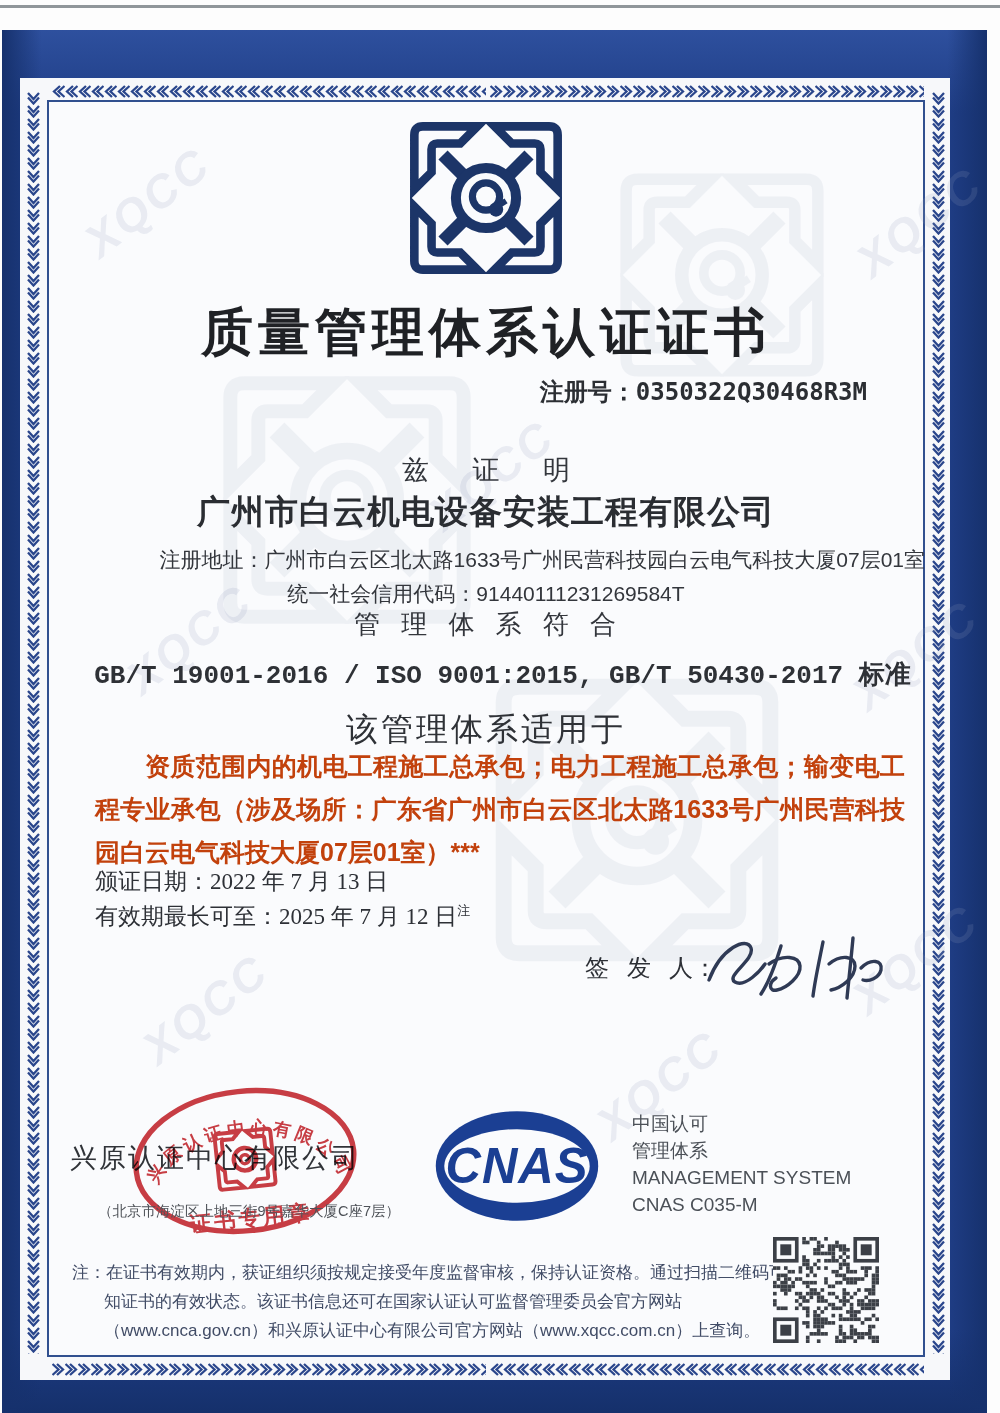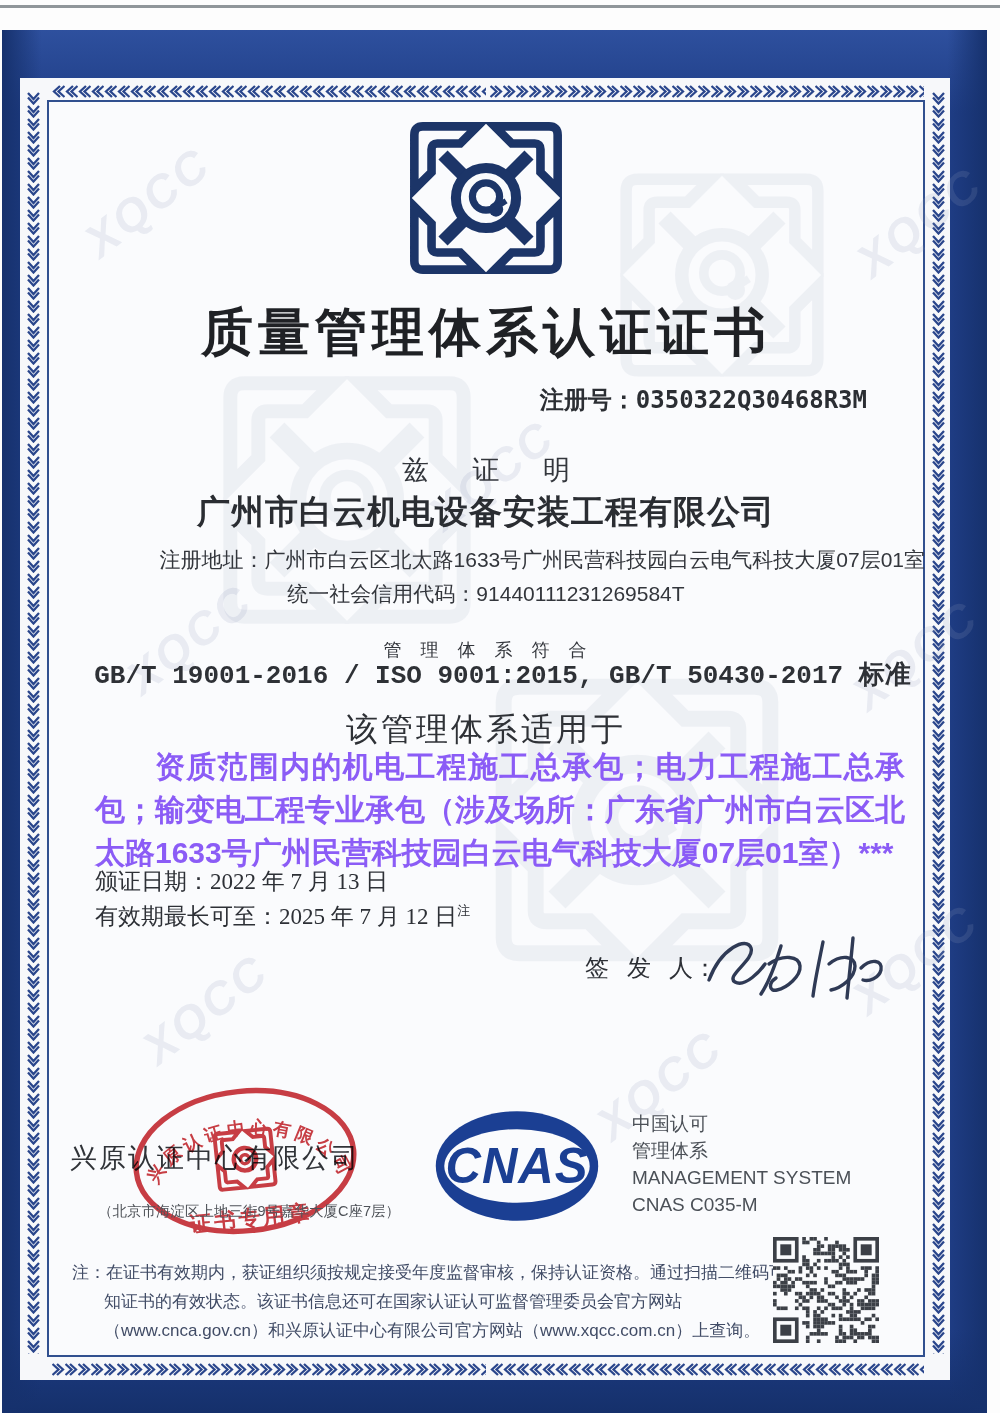--- a/index.html
+++ b/index.html
@@ -14,32 +14,32 @@
   .rule{position:absolute;left:27px;top:22px;width:874px;height:1253px;
         border:2px solid #31508f;background:#fafbfd;}
   .chev{position:absolute;}
   .content{position:absolute;left:27px;top:22px;width:878px;height:1257px;}
   .block{position:absolute;left:0;right:0;text-align:center;color:#26282c;}
   .wm{position:absolute;color:rgba(150,163,192,0.17);font-weight:bold;font-style:italic;
       font-size:46px;transform:rotate(-38deg);letter-spacing:3px;pointer-events:none;}
   .wm-emblem{position:absolute;opacity:0.05;pointer-events:none;}
 
   .title{top:198px;font-size:52px;font-weight:bold;letter-spacing:5px;color:#1f2125;}
-  .reg{top:284px;text-align:right;padding-right:58px;font-size:24px;font-weight:bold;
+  .reg{top:276px;text-align:right;padding-right:58px;font-size:24px;font-weight:bold;
        font-family:"DejaVu Sans Mono","Liberation Mono",monospace;color:#2b2e33;}
   .hereby{top:352px;font-size:27px;color:#33363c;word-spacing:36px;}
   .company{top:390px;font-size:33px;font-weight:bold;color:#2a2d32;letter-spacing:1px;}
   .addr{top:446px;font-size:21px;color:#33363c;text-align:right;}
   .credit{top:480px;font-size:21px;color:#33363c;}
-  .conform{top:538px;font-size:18px;color:#33363c;word-spacing:10px;letter-spacing:2px;}
+  .conform{top:507px;font-size:26px;color:#33363c;word-spacing:10px;letter-spacing:2px;}
   .standards{top:557px;font-size:26px;font-weight:bold;color:#2e3136;
        font-family:Liberation Mono, monospace;letter-spacing:0;padding-left:33px;}
   .scopehead{top:608px;font-size:32px;color:#2e3136;letter-spacing:3px;}
-  .scope{top:645px;text-align:justify;padding:0 20px 0 48px;font-size:30px;font-weight:bold;
-       line-height:43px;color:#8b5cf6;text-indent:2em;}
+  .scope{top:645px;text-align:justify;padding:0 20px 0 48px;font-size:25px;font-weight:bold;
+       line-height:43px;color:#c2410c;text-indent:2em;}
   .dateline{text-align:left;padding-left:48px;font-size:23px;color:#2d3036;
        font-family:Liberation Serif, serif;}
   .issue{top:766px;}
   .valid{top:801px;}
   .valid sup{font-size:13px;}
   .signer{top:852px;text-align:left;padding-left:538px;font-size:24px;color:#2d3036;
        word-spacing:12px;font-family:"Liberation Serif","DejaVu Serif",serif;}
   .sig{position:absolute;left:648px;top:818px;}
   .issuer-name{top:1040px;text-align:left;padding-left:23px;font-size:27px;color:#303338;letter-spacing:2px;}
   .stamp{position:absolute;left:80px;top:982px;transform:rotate(-6deg);mix-blend-mode:multiply;}

